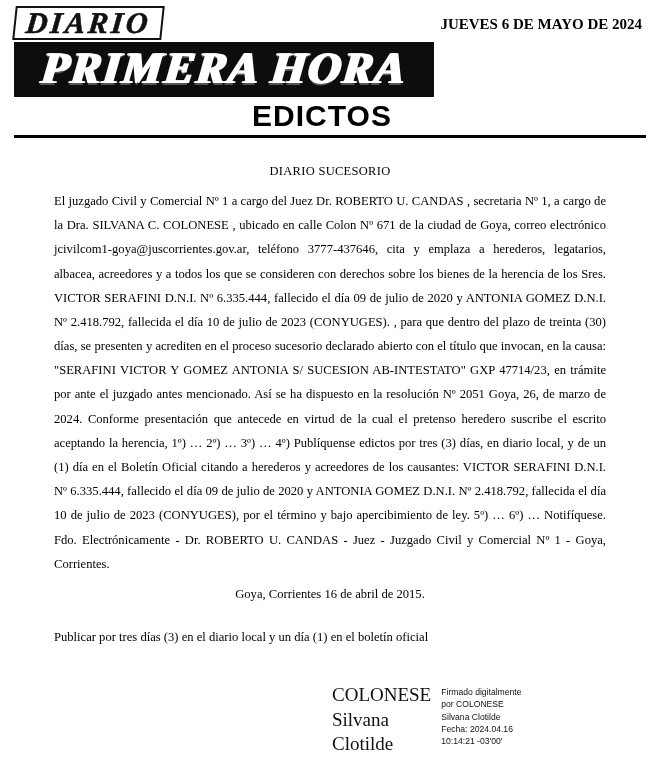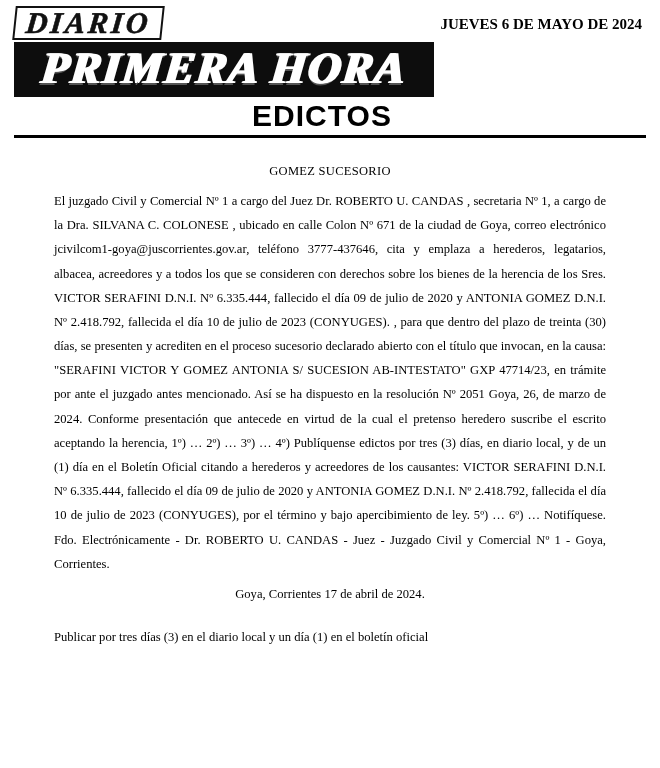--- a/index.html
+++ b/index.html
@@ -161,20 +161,30 @@
     </div>
     <div class="date-line">JUEVES 6 DE MAYO DE 2024</div>
   </div>
   <div class="edictos-row">
     <div class="edictos">EDICTOS</div>
   </div>
 </div>
 <div class="masthead-rule"></div>
 
 <div class="doc">
-  <div class="doc-title">GOMEZ SUCESORIO</div>
+  <div class="doc-title">DIARIO SUCESORIO</div>
   <div class="doc-body">
     <p>El juzgado Civil y Comercial Nº 1 a cargo del Juez Dr. ROBERTO U. CANDAS , secretaria Nº 1, a cargo de la Dra. SILVANA C. COLONESE ,  ubicado en calle Colon Nº 671 de la ciudad de Goya, correo electrónico jcivilcom1-goya@juscorrientes.gov.ar,  teléfono 3777-437646, cita y emplaza a herederos, legatarios, albacea, acreedores y a todos los que se consideren con derechos sobre los bienes de la herencia de los Sres. VICTOR SERAFINI D.N.I. Nº 6.335.444, fallecido el día 09 de julio de 2020 y ANTONIA GOMEZ D.N.I. Nº 2.418.792, fallecida el día 10 de julio de 2023 (CONYUGES). , para que dentro del plazo de treinta (30) días, se presenten y acrediten en el proceso sucesorio declarado abierto  con el título que invocan, en la causa: "SERAFINI VICTOR Y GOMEZ ANTONIA S/ SUCESION AB-INTESTATO" GXP 47714/23, en trámite por ante el juzgado antes mencionado. Así se ha dispuesto en la resolución Nº 2051 Goya, 26, de marzo de 2024. Conforme presentación que antecede en virtud de la cual el pretenso heredero suscribe el escrito aceptando la herencia, 1º) … 2º) … 3º) … 4º) Publíquense edictos por tres (3) días, en diario local, y de un (1) día en el Boletín Oficial citando a herederos y acreedores de los causantes: VICTOR SERAFINI D.N.I. Nº 6.335.444, fallecido el día 09 de julio de 2020 y ANTONIA GOMEZ D.N.I. Nº 2.418.792, fallecida el día 10 de julio de 2023 (CONYUGES), por el término y bajo apercibimiento de ley. 5º) … 6º) … Notifíquese. Fdo. Electrónicamente - Dr. ROBERTO U. CANDAS - Juez - Juzgado Civil y Comercial Nº 1 - Goya, Corrientes.</p>
   </div>
-  <div class="center-line">Goya, Corrientes 17 de abril de 2024.</div>
+  <div class="center-line">Goya, Corrientes 16 de abril de 2015.</div>
   <div class="left-line">Publicar por tres días (3) en el diario local y un día (1) en el boletín oficial</div>
 
+  <div class="signature">
+    <div class="sig-name">COLONESE
+Silvana
+Clotilde</div>
+    <div class="sig-details">Firmado digitalmente
+por COLONESE
+Silvana Clotilde
+Fecha: 2024.04.16
+10:14:21 -03'00'</div>
+  </div>
 </div>
 
 </body></html>

